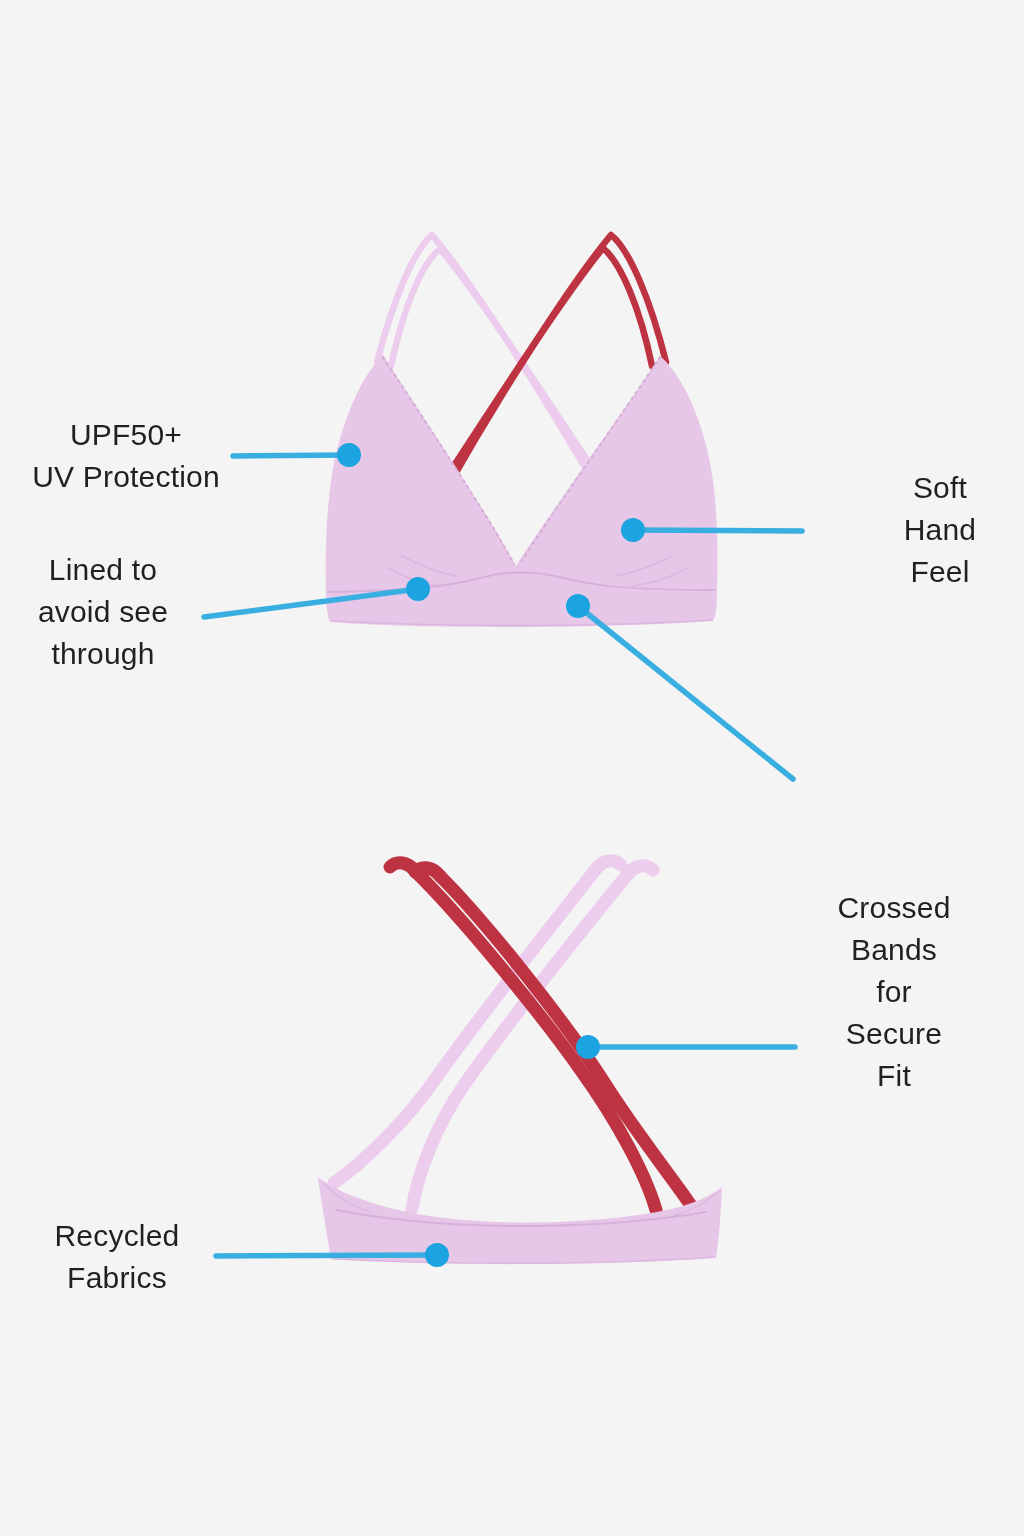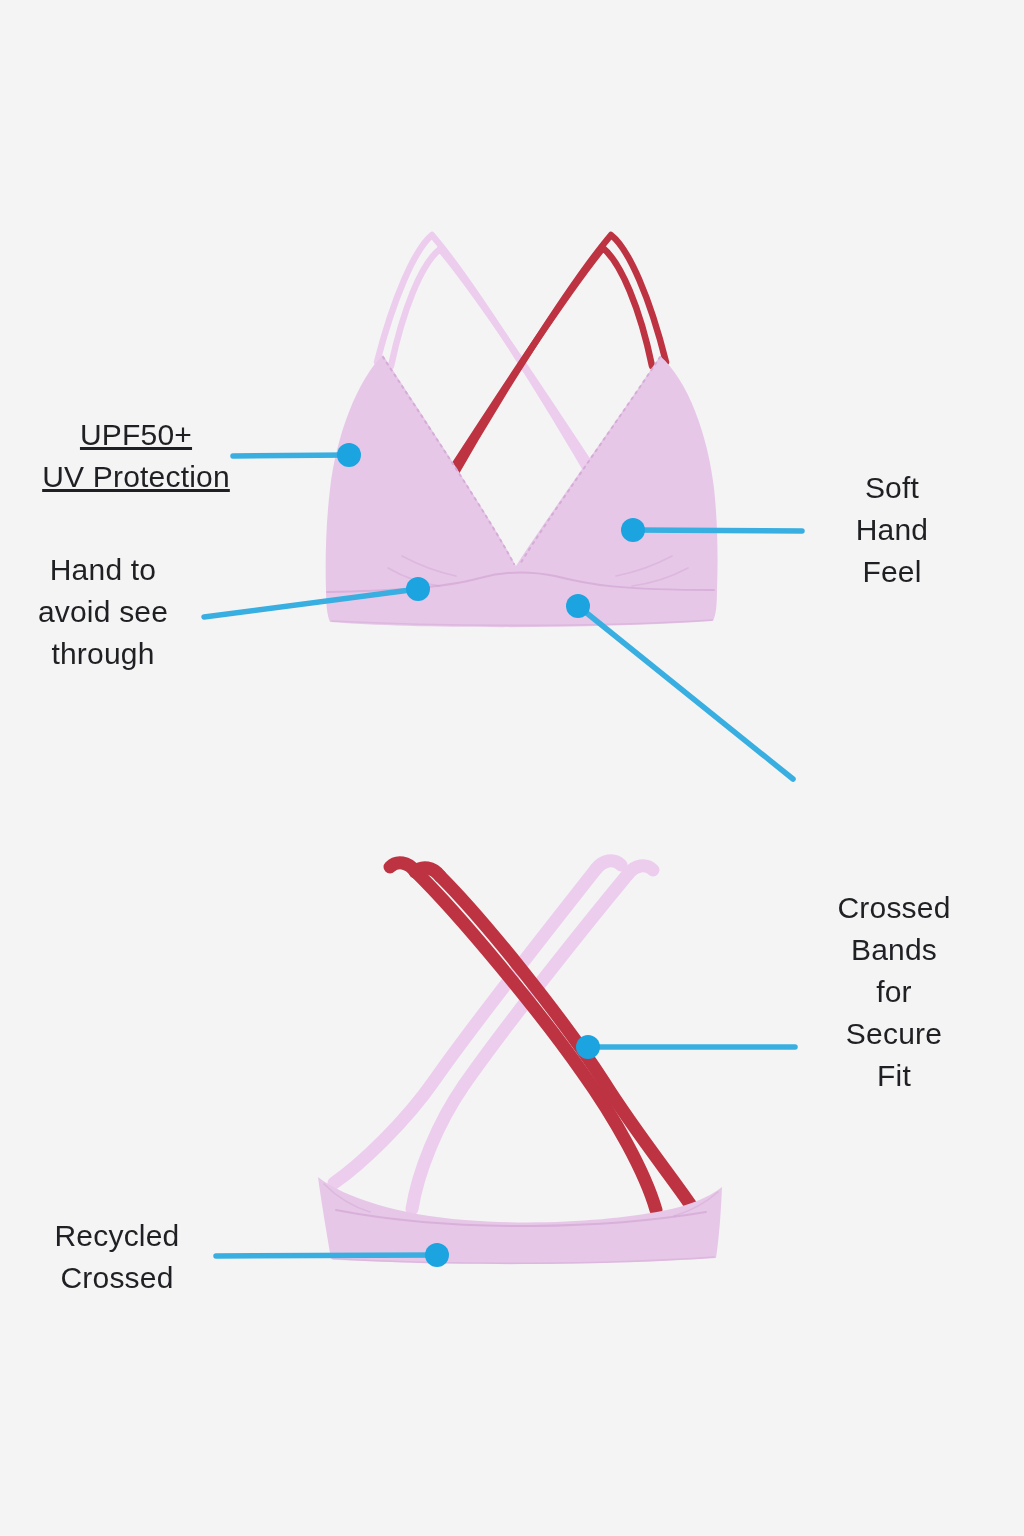--- a/index.html
+++ b/index.html
@@ -147,30 +147,30 @@
         <line x1="795" y1="1047" x2="588" y2="1047"></line>
         <circle cx="588" cy="1047" r="12"></circle>
       </g>
       <g class="callout">
         <line x1="216" y1="1256" x2="437" y2="1255"></line>
         <circle cx="437" cy="1255" r="12"></circle>
       </g>
     </g>
   </svg>
 
-  <div class="callout-label" style="left:136px; top:456px;text-decoration:underline;">UPF50+
+  <div class="callout-label" style="left:126px; top:456px;">UPF50+
 UV Protection</div>
 
-  <div class="callout-label" style="left:103px; top:612px;">Hand to
+  <div class="callout-label" style="left:103px; top:612px;">Lined to
 avoid see
 through</div>
 
-  <div class="callout-label" style="left:892px; top:530px;">Soft Hand
+  <div class="callout-label" style="left:940px; top:530px;">Soft Hand
 Feel</div>
 
 
   <div class="callout-label" style="left:894px; top:992px;">Crossed
 Bands for
 Secure Fit</div>
 
   <div class="callout-label" style="left:117px; top:1257px;">Recycled
-Crossed</div>
+Fabrics</div>
 </div>
 
 </body></html>

